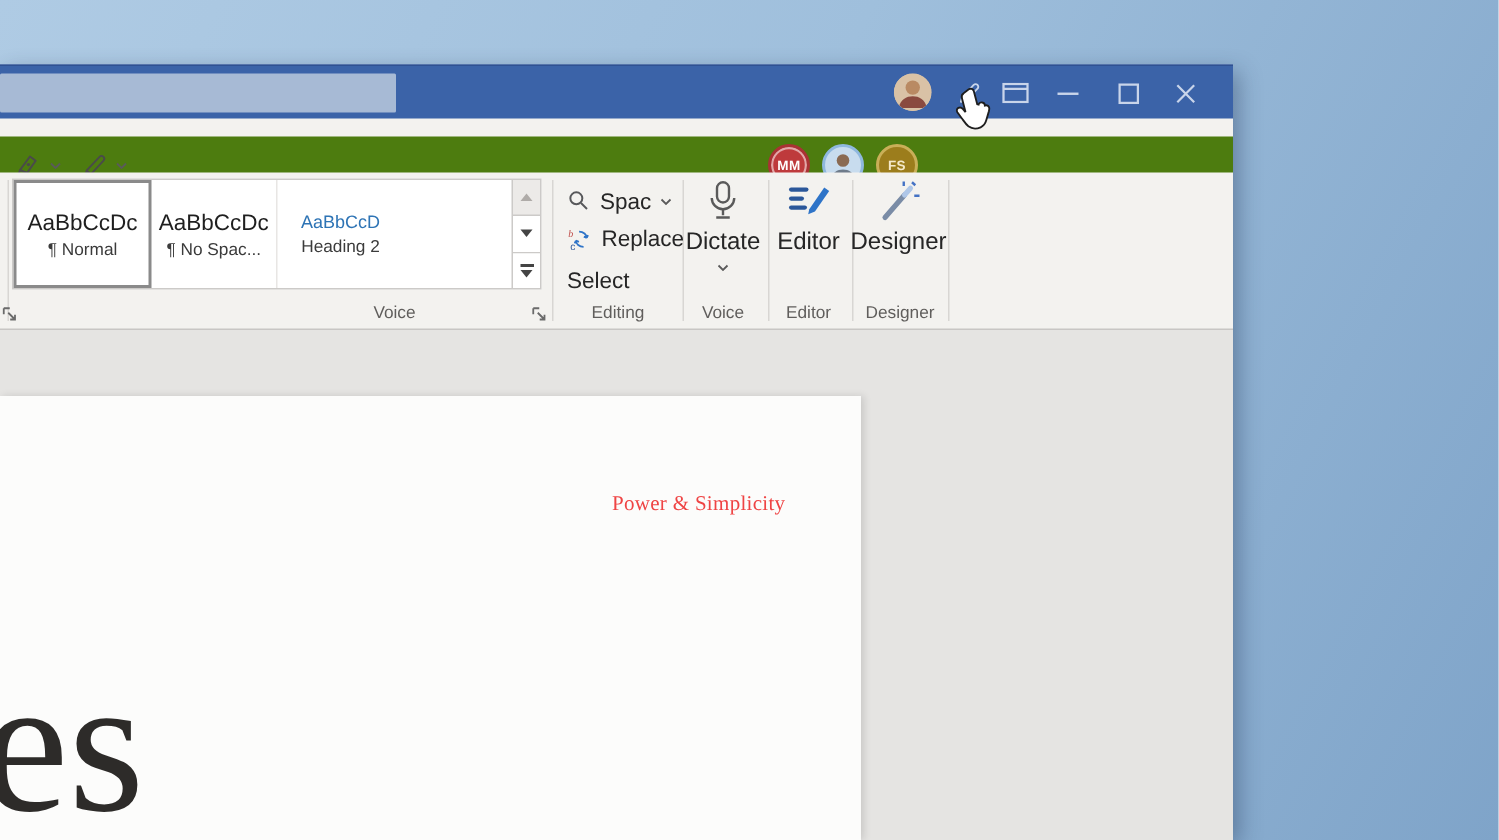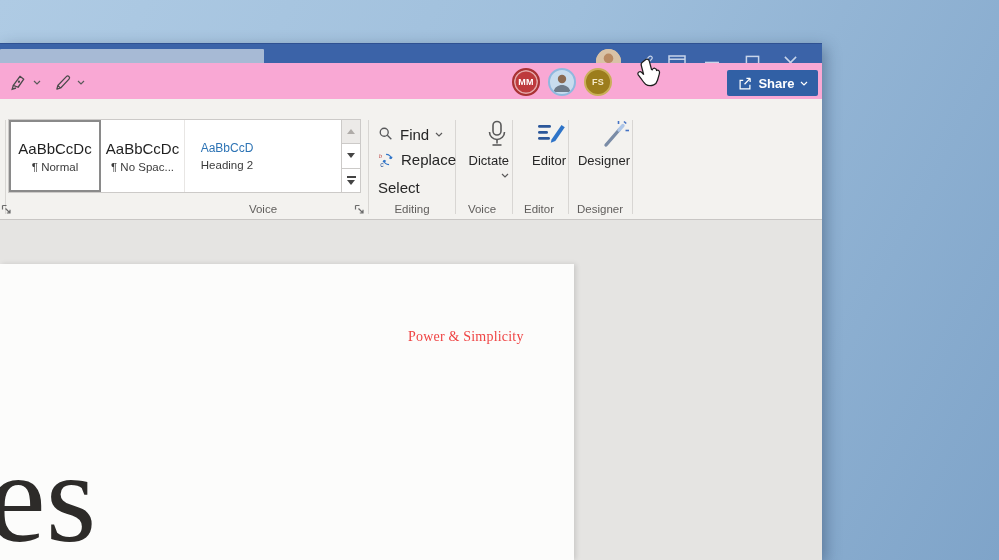--- a/index.html
+++ b/index.html
@@ -19,21 +19,21 @@
               background:#3B63A8; border-top:1px solid #2F5192; }
   .tb-search { position:absolute; left:0; top:5px; width:264px; height:26px;
                background:#A7BAD5; border-radius:1px; }
   .tb-avatar { position:absolute; left:596px; top:5px; width:25px; height:25px;
                border-radius:50%; overflow:hidden; background:#D9C2A6; }
   .tb-btn { position:absolute; top:0; height:36px; display:flex; align-items:center;
             justify-content:center; color:#C9D5EA; }
   .cursor-hand { position:absolute; left:634px; top:14px; width:30px; height:34px; z-index:60; }
 
   
-  .tabrow { position:absolute; left:0; top:20px; width:100%; height:36px; background:#f9a8d4; }
+  .tabrow { position:absolute; left:0; top:48px; width:100%; height:36px; background:#4d7c0f; }
   .qtool { position:absolute; top:8px; height:22px; display:flex; align-items:center; gap:4px; color:#4A4A4A; }
   .avatar { position:absolute; top:5px; width:28px; height:28px; border-radius:50%;
             display:flex; align-items:center; justify-content:center;
             font-size:9px; font-weight:bold; letter-spacing:.3px; }
   .avatar-mm { left:512px; background:#BE3A3C; color:#FFF; border:2px solid #A93234;
                box-shadow:inset 0 0 0 1.5px rgba(255,255,255,.55); }
   .avatar-photo { left:548px; background:#C8DCEE; border:2px solid #8FB8DE; overflow:hidden; }
   .avatar-fs { left:584px; background:#9C7D1C; color:#F5E9C8; border:2px solid #C9AF58; }
   .btn-comments { position:absolute; left:624px; top:7px; width:97px; height:26px;
                   background:#FFF; border:1px solid #BFBDBB; border-radius:2px;
@@ -62,21 +62,21 @@
   .gal-btn:last-child { border-bottom:none; }
   .gal-btn.dis { background:#ECEAE8; }
   .tri-up { width:0; height:0; border-left:4px solid transparent; border-right:4px solid transparent; border-bottom:5px solid #AFABA8; }
   .tri-dn { width:0; height:0; border-left:4px solid transparent; border-right:4px solid transparent; border-top:5px solid #444; }
   .more-bar { width:9px; height:1.6px; background:#444; margin-bottom:2px; }
   .stack-c { display:flex; flex-direction:column; align-items:center; }
 
   .ed-row { position:absolute; left:378px; height:22px; display:flex; align-items:center; gap:6px;
             font-size:15px; color:#262626; }
   .bigbtn { position:absolute; top:4px; height:96px; display:flex; flex-direction:column;
-            align-items:flex-end; font-size:13px; color:#262626; }
+            align-items:center; font-size:16px; color:#262626; }
   .bigbtn .lbl { margin-top:4px; }
 
   .grp-label { position:absolute; top:88px; font-size:11.5px; color:#605E5C; text-align:center; }
   .launcher { position:absolute; top:89px; width:11px; height:11px; }
 
   
   .docarea { position:absolute; left:0; top:177px; width:100%; height:340px;
              background:#E5E4E2; overflow:hidden; }
   .sheet { position:absolute; left:0; top:44px; width:574px; height:296px;
            background:#FCFCFB; box-shadow:2px 0 5px rgba(0,0,0,.12); overflow:hidden; }
@@ -169,30 +169,20 @@
     <div class="avatar avatar-photo">
       <svg viewBox="0 0 24 24" width="24" height="24">
         <circle cx="12" cy="9" r="4.2" fill="#8A6A52"></circle>
         <path d="M3.5 22c1-5 4.8-7 8.5-7s7.5 2 8.5 7z" fill="#6E7B8A"></path>
       </svg>
     </div>
 
     <div class="avatar avatar-fs">FS</div>
 
 
-    <div class="btn-share">
-      <svg viewBox="0 0 18 16" width="16" height="15">
-        <path d="M7 4.5 H3.5 V14 H14.5 V9.5" fill="none" stroke="#FFF" stroke-width="1.4"></path>
-        <path d="M8.5 8.8 L14.8 2.2 M14.8 2.2 h-4.2 M14.8 2.2 v4" stroke="#FFF" stroke-width="1.4" fill="none"></path>
-      </svg>
-      <span>Share</span>
-      <svg class="chev" style="color:#FFF" viewBox="0 0 8 5" width="8" height="5">
-        <path d="M1 1 L4 4 L7 1" fill="none" stroke="currentColor" stroke-width="1.2"></path>
-      </svg>
-    </div>
   </div>
 
   <div class="ribbon">
 
     <div class="vsep" style="left:5px;"></div>
     <div class="vsep" style="left:368px;"></div>
     <div class="vsep" style="left:455px;"></div>
     <div class="vsep" style="left:512px;"></div>
     <div class="vsep" style="left:568px;"></div>
     <div class="vsep" style="left:632px;"></div>
@@ -224,21 +214,21 @@
             </div>
         </div>
       </div>
     </div>
 
     <div class="ed-row" style="top:8px;">
       <svg viewBox="0 0 18 18" width="16" height="16">
         <circle cx="7" cy="7" r="4.5" stroke="#57585A" fill="none" stroke-width="1.5"></circle>
         <line x1="10.5" y1="10.5" x2="15" y2="15" stroke="#57585A" stroke-width="1.5"></line>
       </svg>
-      <span>Find</span>
+      <span>Spac</span>
       <svg class="chev" viewBox="0 0 8 5" width="8" height="5">
         <path d="M1 1 L4 4 L7 1" fill="none" stroke="currentColor" stroke-width="1.2"></path>
       </svg>
     </div>
 
     <div class="ed-row" style="top:33px;">
       <svg viewBox="0 0 20 20" width="17" height="17">
         <text x="1" y="8.5" font-size="8" fill="#C0504D" font-family="serif" font-style="italic">b</text>
         <text x="2.5" y="18.5" font-size="8" fill="#2B579A">c</text>
         <path d="M9.5 4 a6 5 0 0 1 6 5 M15.5 9 l-2.3-1.1 M15.5 9 l1-2.2" stroke="#2E74C8" fill="none" stroke-width="1.4"></path>

